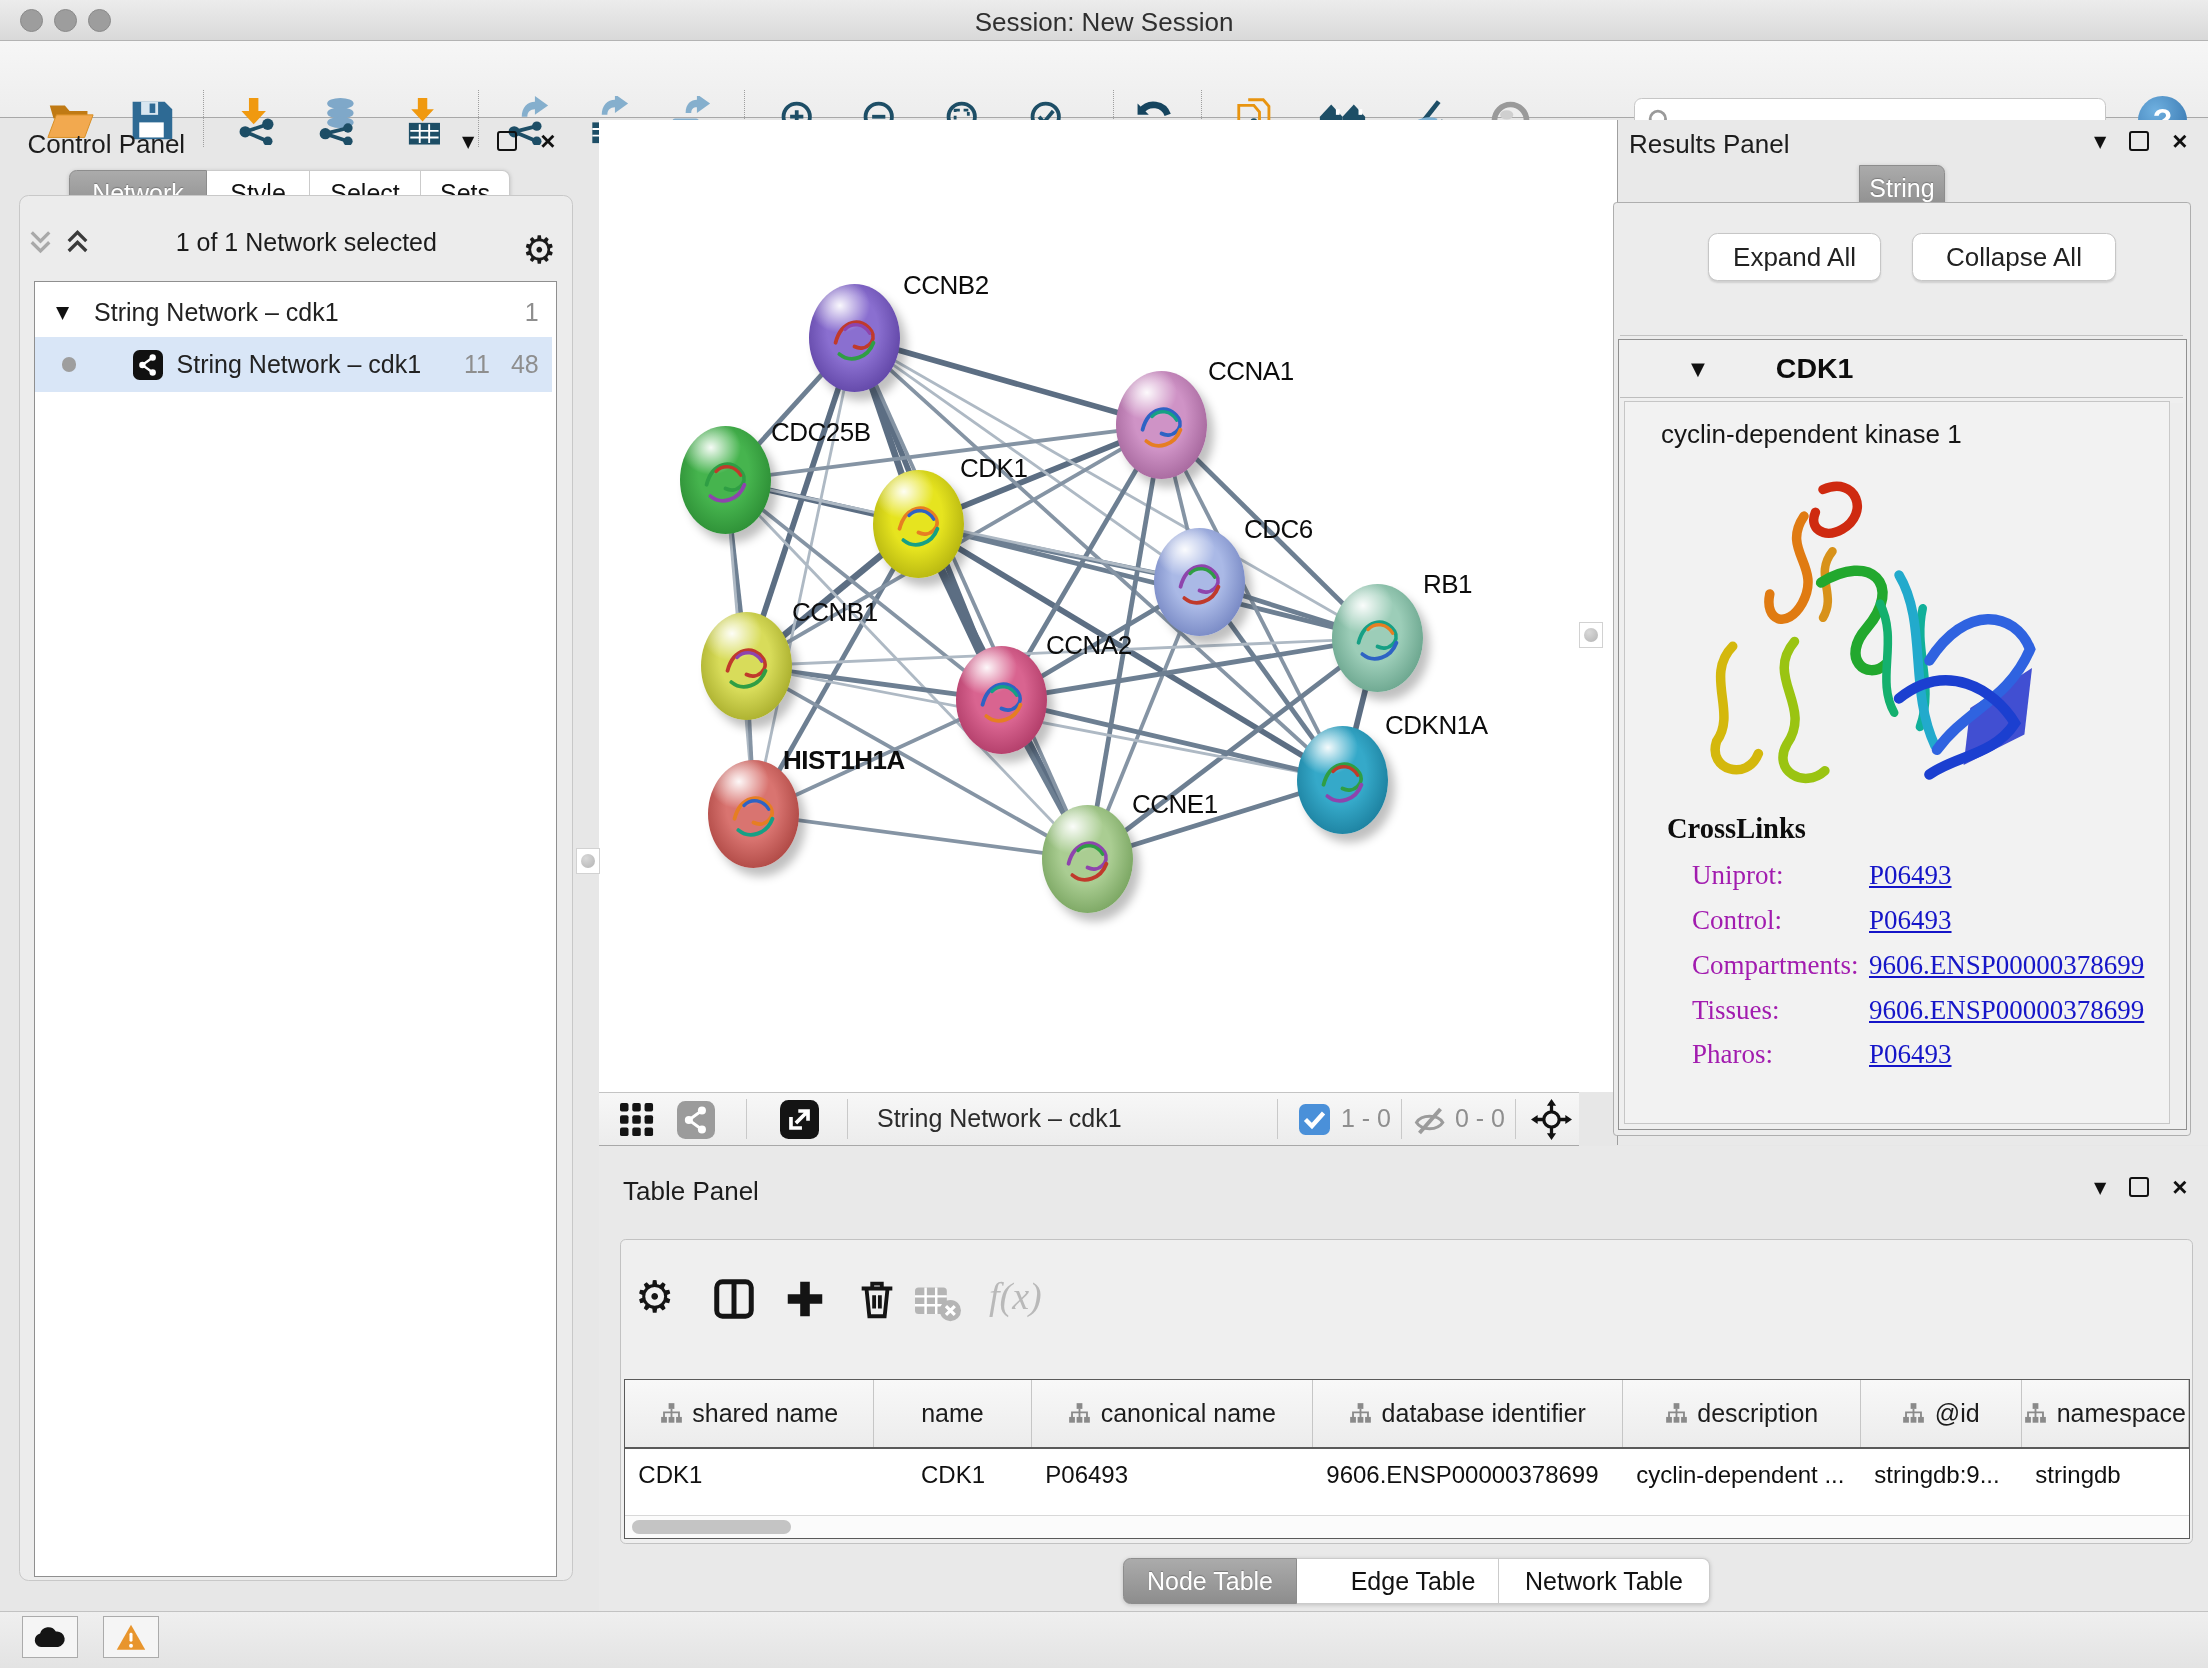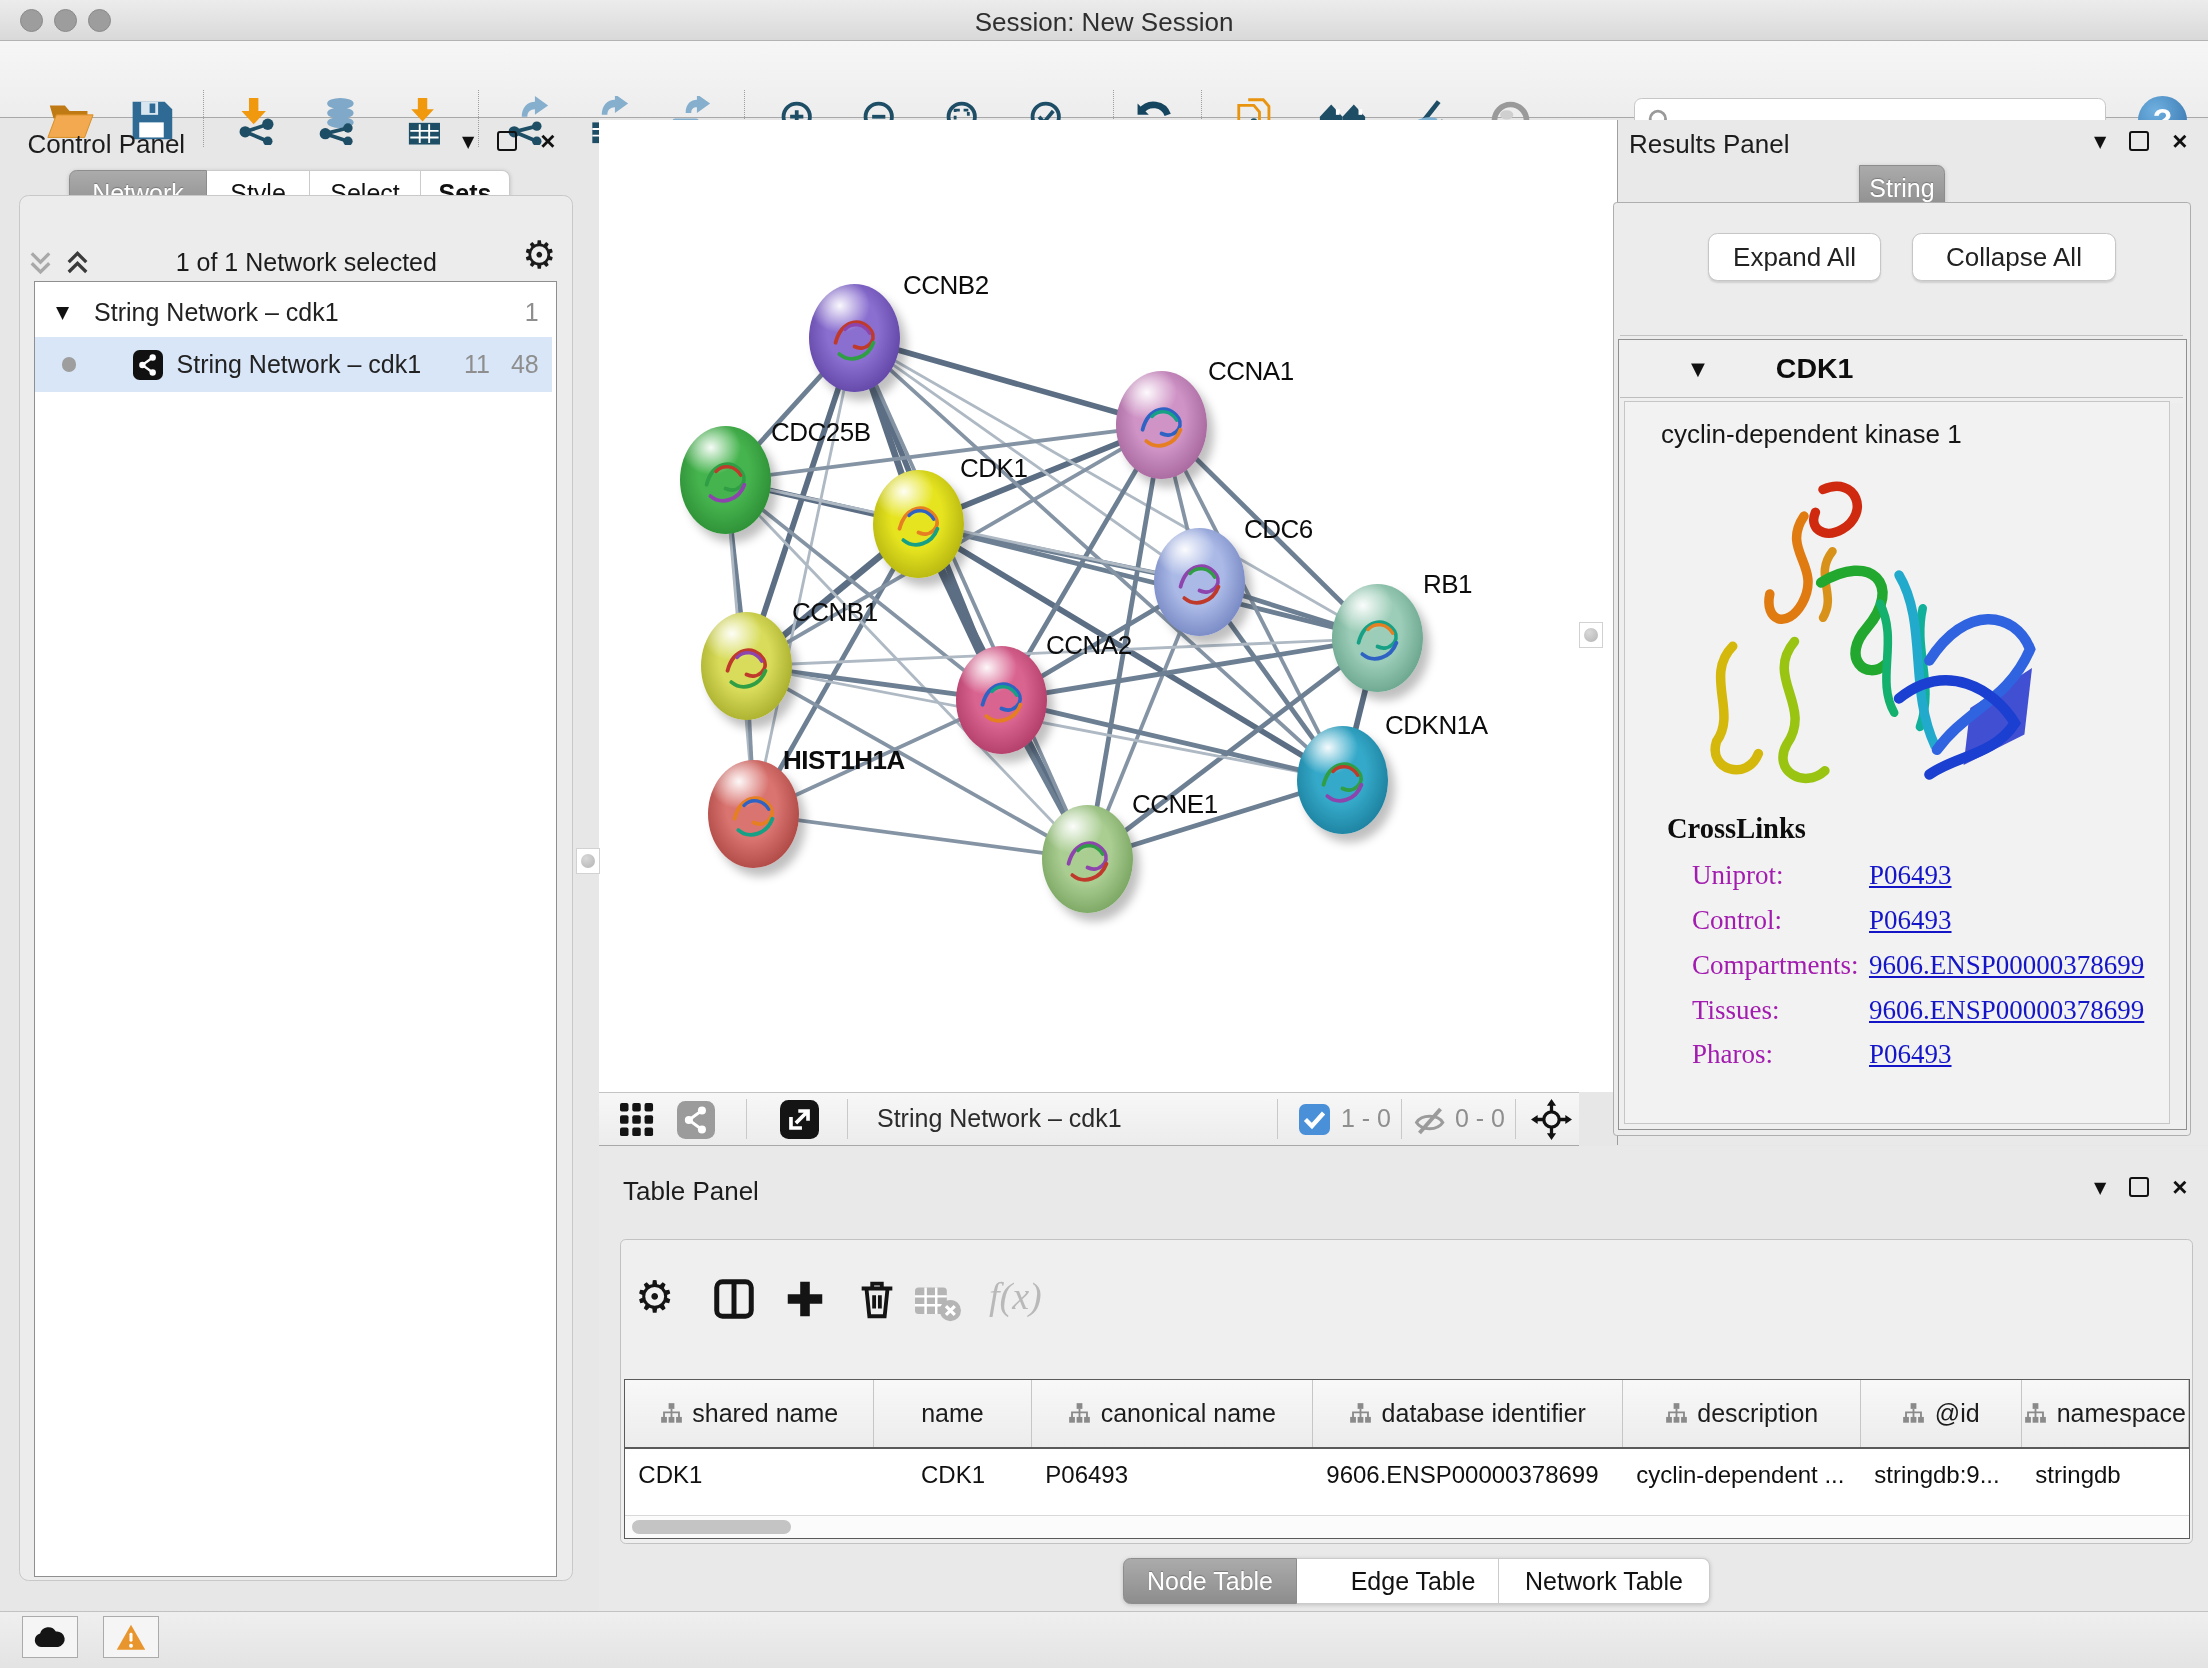--- a/index.html
+++ b/index.html
@@ -33,21 +33,21 @@
   
   .seg{display:flex;filter:drop-shadow(0 1.9px 1.9px rgba(0,0,0,.18));}
   .seg .tab{height:44px;line-height:44px;text-align:center;background:#fff;color:#111;font-size:25px;
             border:1px solid #cbcbcb;border-left:none;cursor:pointer;}
   .seg .tab:first-child{border-left:1px solid #cbcbcb;border-radius:7.6px 0 0 7.6px;}
   .seg .tab:last-child{border-radius:0 7.6px 7.6px 0;}
   .seg .tab.selected{background:linear-gradient(#ababab,#8d8d8d);color:#fff;border-color:#8d8d8d;
             text-shadow:0 -1px 1px rgba(0,0,0,.25);}
   
   #cp-box{left:19px;top:195px;width:552px;height:1384px;background:#ececec;border:1px solid #c8c8c8;border-radius:9.5px;}
-  #cp-header{left:27px;top:228px;width:533px;height:49px;display:flex;align-items:flex-end;}
+  #cp-header{left:27px;top:228px;width:533px;height:49px;display:flex;align-items:flex-start;}
   #cp-list{left:34px;top:281px;width:521px;height:1294px;background:#fff;border:1.9px solid #8f8f8f;}
   .tree-row{position:absolute;left:0;width:517px;display:flex;align-items:center;font-size:25px;}
   .cnt{color:#8e8e8e;}
   
   #net-canvas{left:599px;top:120px;width:980px;height:972px;background:#fff;border-right:1px solid #dcdcdc;padding-left:44px;}
   .node{position:absolute;width:91px;height:108px;border-radius:50%;cursor:pointer;
         box-shadow:6.7px 8.6px 9.5px rgba(0,0,0,.25);}
   .node-label{position:absolute;font-size:26px;color:#0c0c0c;letter-spacing:-0.5px;white-space:nowrap;}
   #net-bar{left:599px;top:1092px;width:980px;height:52px;background:linear-gradient(#f7f7f7,#ececec);
            border-top:1px solid #c4c4c4;border-bottom:1.9px solid #a8a8a8;}
@@ -266,21 +266,21 @@
   <div class="abs panel-title" style="left:27.6px;top:129px">Control Panel</div>
   <div class="abs win-ctrl" style="left:462px;top:131px">
     <span class="wc-min icon-font">▼</span>
     <span class="wc-max"></span>
     <span class="wc-close">×</span>
   </div>
   <div class="abs seg" style="left:69px;top:170px" id="cp-tabs">
       <div class="tab selected" style="width: 136px;">Network</div>
       <div class="tab" style="width: 102px;">Style</div>
       <div class="tab" style="width: 110px;">Select</div>
-      <div class="tab" style="width: 88px; font-weight: bold;">Sets</div>
+      <div class="tab" style="width: 88px;">Sets</div>
     </div>
   <div id="cp-box" class="abs"></div>
   <div id="cp-header" class="abs">
     <svg style="width:27px;height:28.5px" viewBox="0 0 24 26" fill="none" stroke="#a9a9a9" stroke-width="3">
         <path d="M4 4l8 8 8-8M4 13l8 8 8-8"></path>
       </svg>
     <svg style="width:27px;height:28.5px;margin-left:9.5px" viewBox="0 0 24 26" fill="none" stroke="#3a3a3a" stroke-width="3">
         <path d="M4 12L12 4l8 8M4 21l8-8 8 8"></path>
       </svg>
     <div style="flex:1;text-align:center;font-size:25px;color:#1c1c1c">1 of 1 Network selected</div>

